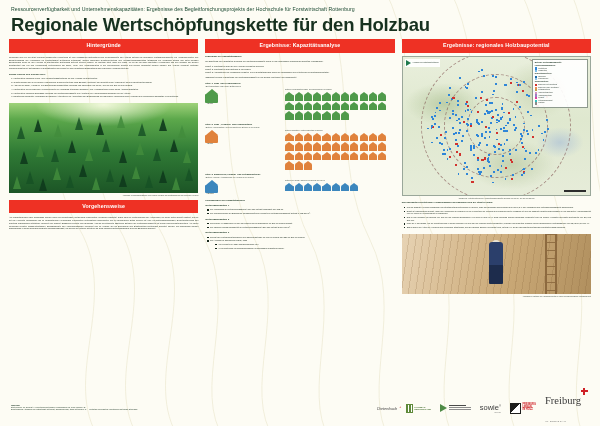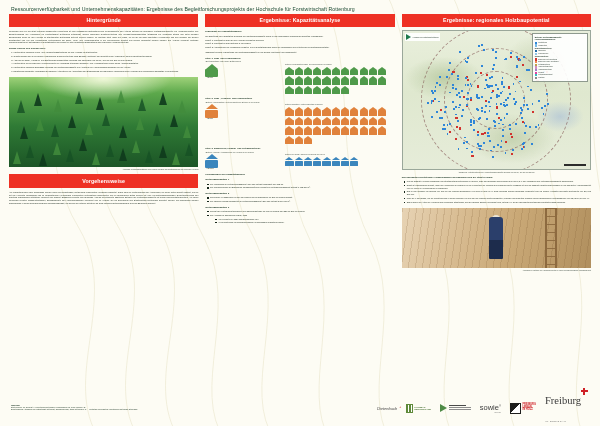--- a/index.html
+++ b/index.html
@@ -350,20 +350,21 @@
     <path d="M385,-10 C425,70 395,160 435,240 C470,310 425,390 455,440"></path>
     <path d="M450,-10 C490,70 460,160 500,240 C535,310 490,390 520,440"></path>
     <path d="M520,-10 C560,70 530,160 570,240 C600,310 560,390 585,440"></path>
     <path d="M570,-10 C605,70 580,160 615,240"></path>
   </g>
 </svg>
 
 <div class="poster">
 
   <div class="subtitle">Ressourcenverfügbarkeit und Unternehmenskapazitäten: Ergebnisse des Begleitforschungsprojekts der Hochschule für Forstwirtschaft Rottenburg</div>
+  <div class="maintitle">Regionale Wertschöpfungskette für den Holzbau</div>
 
   <div class="cols">
 
     <div class="col">
 
       <div class="banner">Hintergründe</div>
 
       <div class="para">Grundlage des von der Stadt Freiburg ausgelobten Projektziels ist eine umfassende Betrachtung aller Prozessschritte und Akteure entlang der regionalen Wertschöpfungskette von Holzbauprojekten. Die Begleitforschung der Hochschule für Forstwirtschaft Rottenburg untersucht, welche regionalen Rohstoffpotentiale und Verarbeitungskapazitäten tatsächlich zur Verfügung stehen und unter welchen Bedingungen diese für den Holzbau im Stadtquartier Dietenbach aktiviert werden können. Im Zentrum steht dabei die Frage, ob die für den Bau benötigten Holzmengen aus den Wäldern der Region bereitgestellt und von den vorhandenen Unternehmen der Säge-, Leim- und Holzbauindustrie in der erforderlichen Qualität und Menge verarbeitet werden können. Die Analyse verbindet forstliche Ressourcendaten mit betrieblichen Kapazitätsdaten und erlaubt so eine realistische Einschätzung des regionalen Holzbaupotentials.</div>
 
       <div class="lead">Daraus ergeben sich folgende Ziele:</div>

